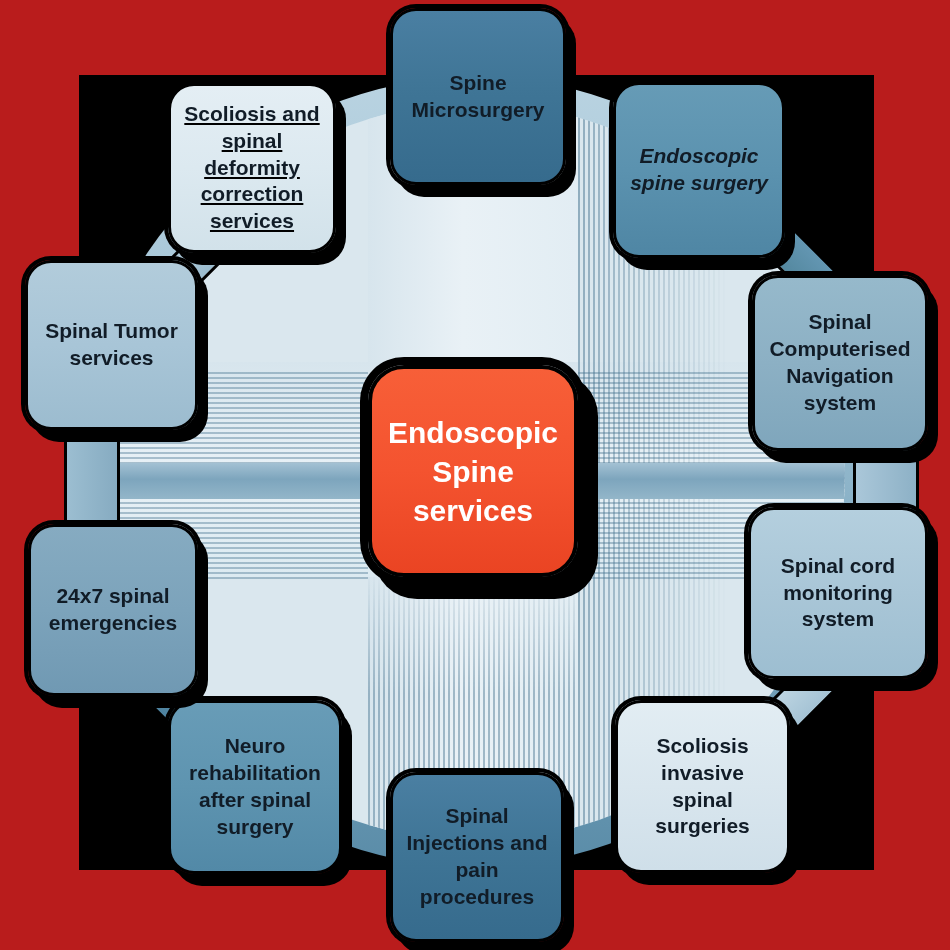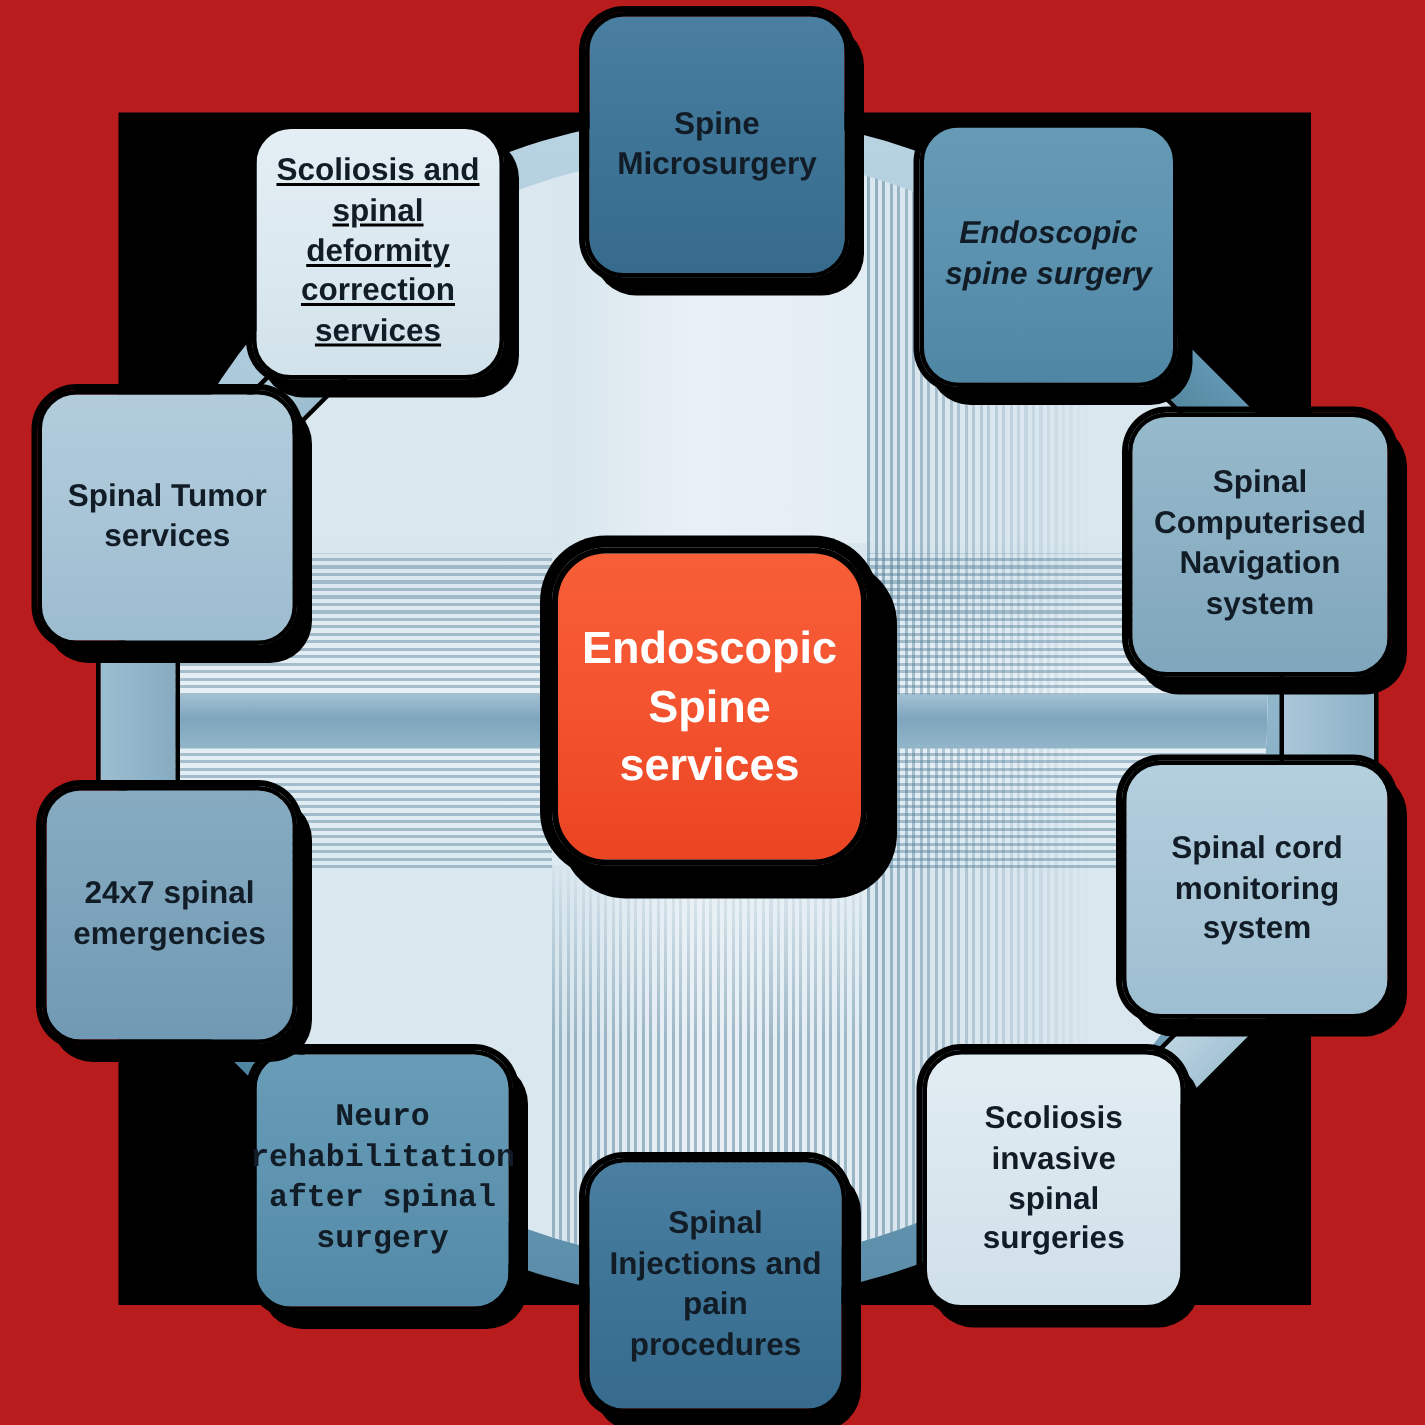--- a/index.html
+++ b/index.html
@@ -51,21 +51,21 @@
         box-shadow:0 0 0 4px #000, 8px 10px 0 2px #000;
         display:flex;align-items:center;justify-content:center;text-align:center;padding:2px;box-sizing:border-box;}
   .node-label{white-space:pre-line;font-weight:bold;font-size:21px;line-height:1.28;color:#111c27;}
 
   .n-microsurgery{left:390px;top:8px;width:176px;height:177px;background:linear-gradient(180deg,#4a7fa2,#3f7596 45%,#366b8d);}
   .n-endoscopic{left:613px;top:82px;width:172px;height:176px;background:linear-gradient(180deg,#669bb6,#5b92af 50%,#4f86a4);font-style:italic;}
   .n-navigation{left:752px;top:275px;width:176px;height:176px;background:linear-gradient(180deg,#96b9cb,#8cb0c4 50%,#7fa6bc);}
   .n-cord{left:748px;top:507px;width:180px;height:172px;background:linear-gradient(180deg,#b4cfde,#a9c6d7 50%,#9dbed1);}
   .n-minimally{left:615px;top:700px;width:175px;height:173px;background:linear-gradient(180deg,#e2edf3,#d9e6ee 50%,#cfdfe9);}
   .n-injections{left:390px;top:772px;width:174px;height:170px;background:linear-gradient(180deg,#4a7fa2,#3f7596 45%,#366b8d);}
-  .n-neuro{left:168px;top:700px;width:174px;height:174px;background:linear-gradient(180deg,#689cb7,#5e94b0 50%,#5289a7);font-family:Liberation Mono, monospace;}
+  .n-neuro{left:168px;top:700px;width:174px;height:174px;background:linear-gradient(180deg,#689cb7,#5e94b0 50%,#5289a7);}
   .n-247{left:28px;top:524px;width:170px;height:172px;background:linear-gradient(180deg,#86abc1,#7ca3bb 50%,#7099b3);}
   .n-tumor{left:25px;top:260px;width:173px;height:170px;background:linear-gradient(180deg,#b2ccdb,#a8c5d7 50%,#9cbccf);}
   .n-scoliosis{left:168px;top:83px;width:168px;height:170px;background:linear-gradient(180deg,#e4eef4,#dce9f0 50%,#d2e2ea);text-decoration:underline;}
 
   .center-node{position:absolute;left:368px;top:365px;width:210px;height:212px;z-index:6;
         border:4px solid #000;border-radius:36px;
         box-shadow:0 0 0 8px #000, 13px 15px 0 7px #000;
         background:linear-gradient(180deg,#f75f38,#f4532f 50%,#ea4423);
         display:flex;align-items:center;justify-content:center;text-align:center;box-sizing:border-box;}
   .center-label{white-space:pre-line;font-weight:bold;font-size:30px;line-height:1.3;color:#ffffff;}

